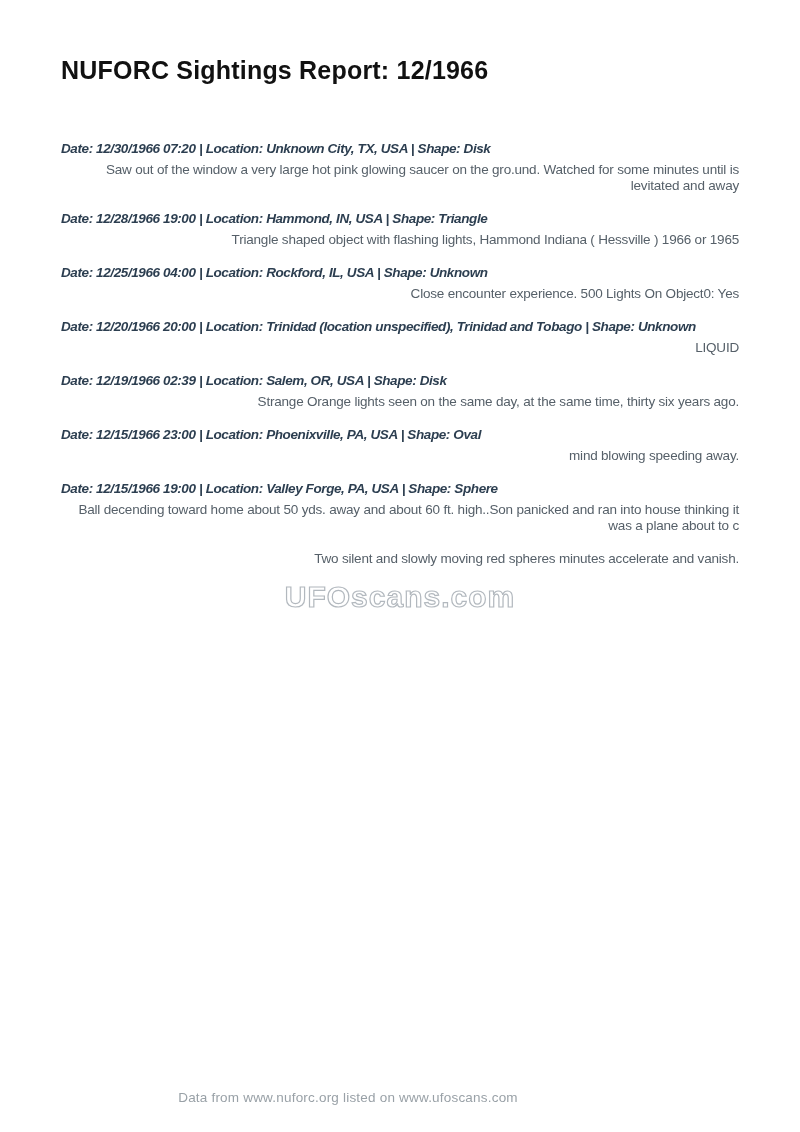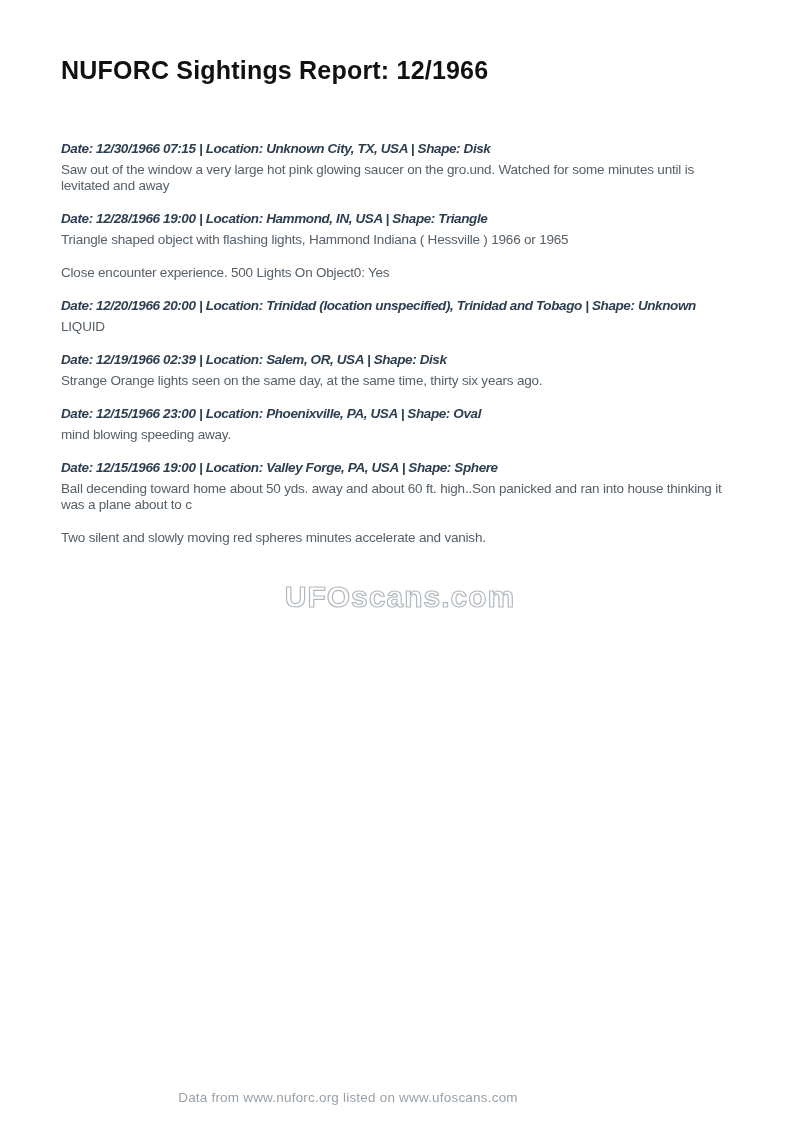--- a/index.html
+++ b/index.html
@@ -40,20 +40,21 @@
     color: #2c3e50;
     letter-spacing: -0.4px;
     white-space: nowrap;
   }
   .entry-desc {
     margin: 0;
     font-size: 13.5px;
     line-height: 16px;
     color: #566069;
     letter-spacing: -0.2px;
+    text-align: right;
   }
   .watermark {
     position: absolute;
     top: 580px;
     left: 50%;
     transform: translateX(-50%);
     font-size: 30px;
     font-weight: bold;
     letter-spacing: 1px;
     color: transparent;
@@ -76,30 +77,31 @@
 </style>
 </head>
 <body>
 
 <div class="page">
   <h1 class="report-title">NUFORC Sightings Report: 12/1966</h1>
 
   <div class="entries">
 
     <div class="entry">
-      <p class="entry-header"><span>Date: </span><span>12/30/1966 07:15</span><span> | Location: </span><span>Unknown City, TX, USA</span><span> | Shape: </span><span>Disk</span></p>
+      <p class="entry-header"><span>Date: </span><span>12/30/1966 07:20</span><span> | Location: </span><span>Unknown City, TX, USA</span><span> | Shape: </span><span>Disk</span></p>
       <p class="entry-desc">Saw out of the window a very large hot pink glowing saucer on the gro.und. Watched for some minutes until is levitated and away</p>
     </div>
 
     <div class="entry">
       <p class="entry-header"><span>Date: </span><span>12/28/1966 19:00</span><span> | Location: </span><span>Hammond, IN, USA</span><span> | Shape: </span><span>Triangle</span></p>
       <p class="entry-desc">Triangle shaped object with flashing lights, Hammond Indiana ( Hessville ) 1966 or 1965</p>
     </div>
 
     <div class="entry">
+      <p class="entry-header"><span>Date: </span><span>12/25/1966 04:00</span><span> | Location: </span><span>Rockford, IL, USA</span><span> | Shape: </span><span>Unknown</span></p>
       <p class="entry-desc">Close encounter experience. 500 Lights On Object0: Yes</p>
     </div>
 
     <div class="entry">
       <p class="entry-header"><span>Date: </span><span>12/20/1966 20:00</span><span> | Location: </span><span>Trinidad (location unspecified), Trinidad and Tobago</span><span> | Shape: </span><span>Unknown</span></p>
       <p class="entry-desc">LIQUID</p>
     </div>
 
     <div class="entry">
       <p class="entry-header"><span>Date: </span><span>12/19/1966 02:39</span><span> | Location: </span><span>Salem, OR, USA</span><span> | Shape: </span><span>Disk</span></p>

